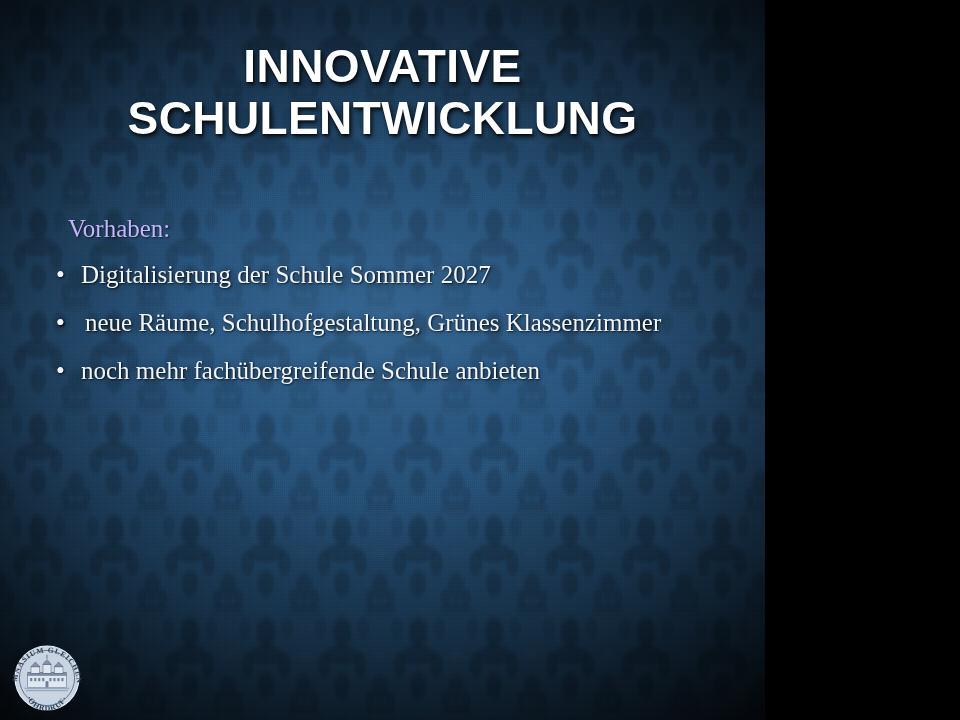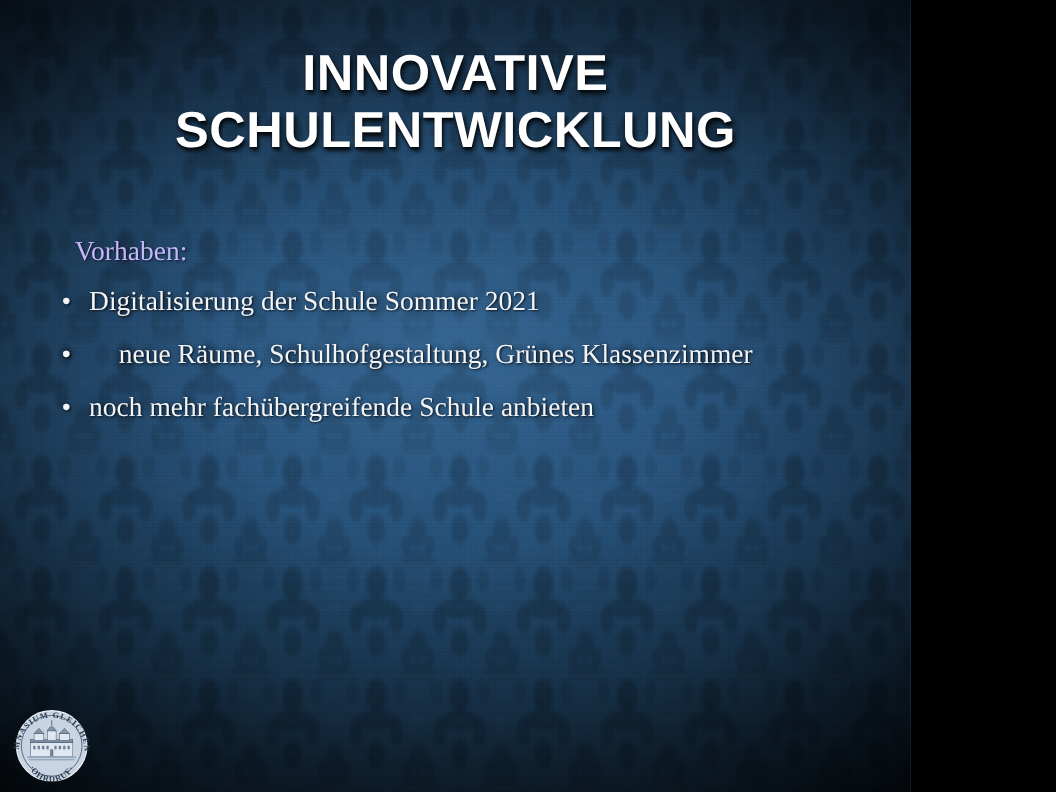--- a/index.html
+++ b/index.html
@@ -3,21 +3,21 @@
 <meta charset="utf-8">
 <style>
   html, body {
     margin: 0;
     padding: 0;
     background: #000;
   }
 
   #slide {
     position: relative;
-    width: 828px;
+    width: 765px;
     height: 720px;
     overflow: hidden;
     font-family: "Liberation Sans", sans-serif;
     background-color: #27537c;
     user-select: none;
   }
 
   
 
   
@@ -156,21 +156,21 @@
     position: absolute;
     left: 56px;
     top: 0;
     color: #f2f4f7;
     font-size: 25px;
     line-height: 30px;
   }
 
   
   .bullet-item.cont {
-    padding-left: 108px;
+    padding-left: 85px;
   }
 
   
 
   .logo {
     position: absolute;
     left: 7px;
     bottom: 2px;
     width: 80px;
     height: 80px;
@@ -196,21 +196,21 @@
     </div>
 
     <div class="body-block">
 
       <div class="subhead">Vorhaben:</div>
 
       <ul class="bullet-list">
 
         <li class="bullet-item">
           <span class="dot">•</span>
-          <span>Digitalisierung der Schule Sommer 2021</span>
+          <span>Digitalisierung der Schule Sommer 2027</span>
         </li>
 
         <li class="bullet-item">
           <span class="dot">•</span>
         </li>
 
         <li class="bullet-item">
           <span class="dot">•</span>
         </li>
 

